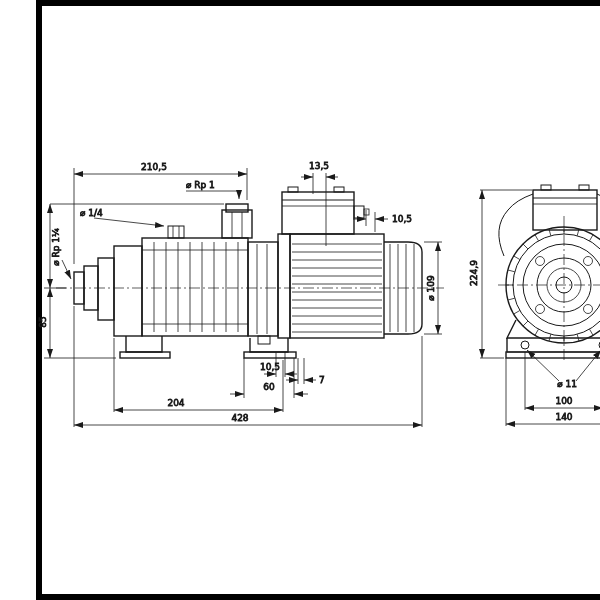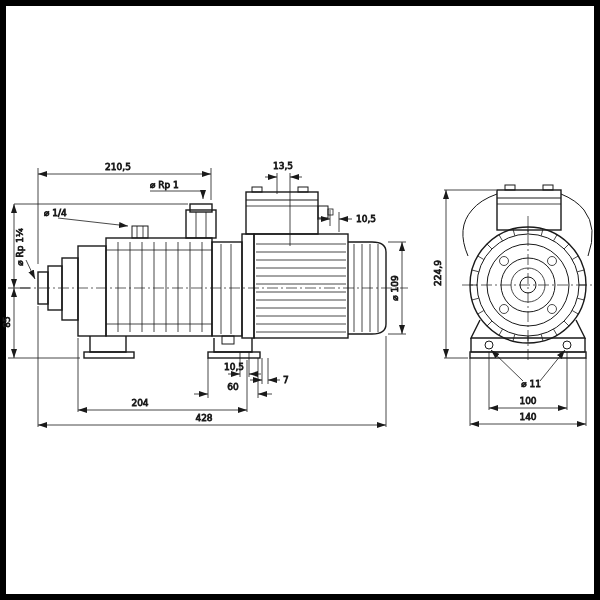--- a/index.html
+++ b/index.html
@@ -1,16 +1,16 @@
 <!DOCTYPE html>
 <html><head>
 <meta charset="utf-8">
 <style>
   html,body{margin:0;padding:0;background:#fff;}
-  .canvas{width:487px;height:600px;position:relative;background:#fff;}
+  .canvas{width:487px;height:600px;position:relative;background:#fff;margin-left:36px;}
   svg{display:block;}
   text{font-family:"DejaVu Sans",sans-serif;font-size:9px;fill:#1a1a1a;}
   .thick{stroke:#1a1a1a;stroke-width:1.4;fill:none;}
   .med{stroke:#1a1a1a;stroke-width:1;fill:none;}
   .thin{stroke:#1a1a1a;stroke-width:0.8;fill:none;}
   .dim{stroke:#1a1a1a;stroke-width:0.8;fill:none;}
   .cl{stroke:#1a1a1a;stroke-width:0.7;fill:none;stroke-dasharray:11 3 2 3;}
 </style>
 </head>
 <body>

